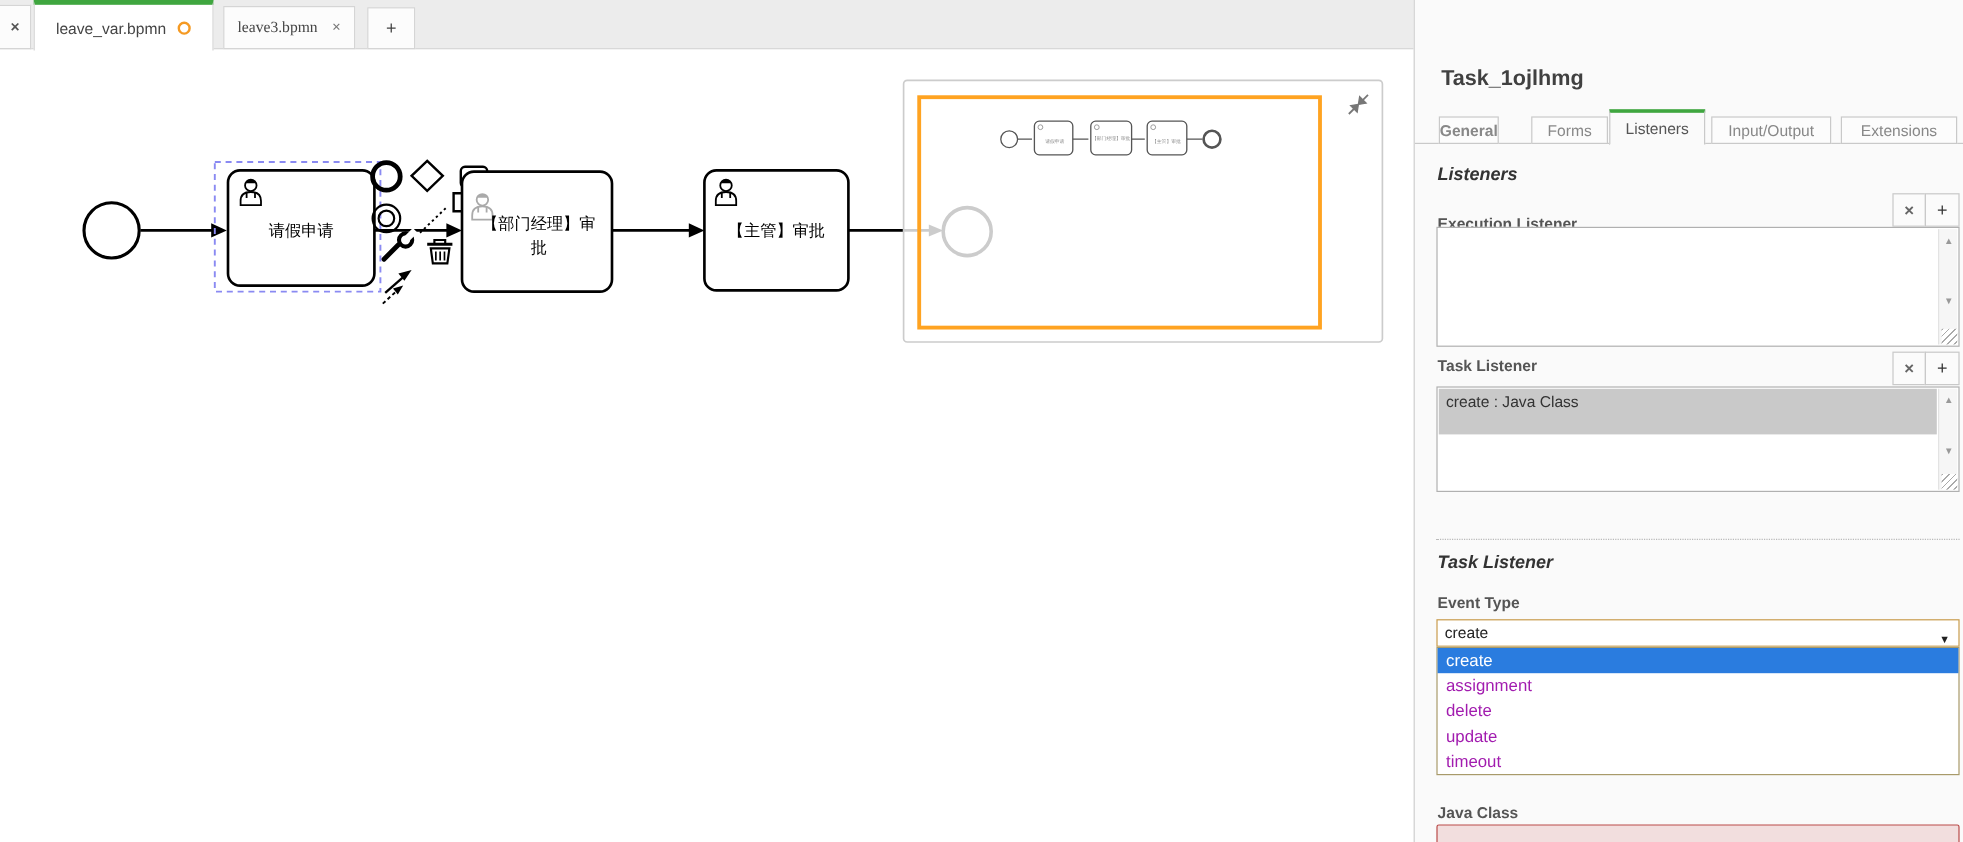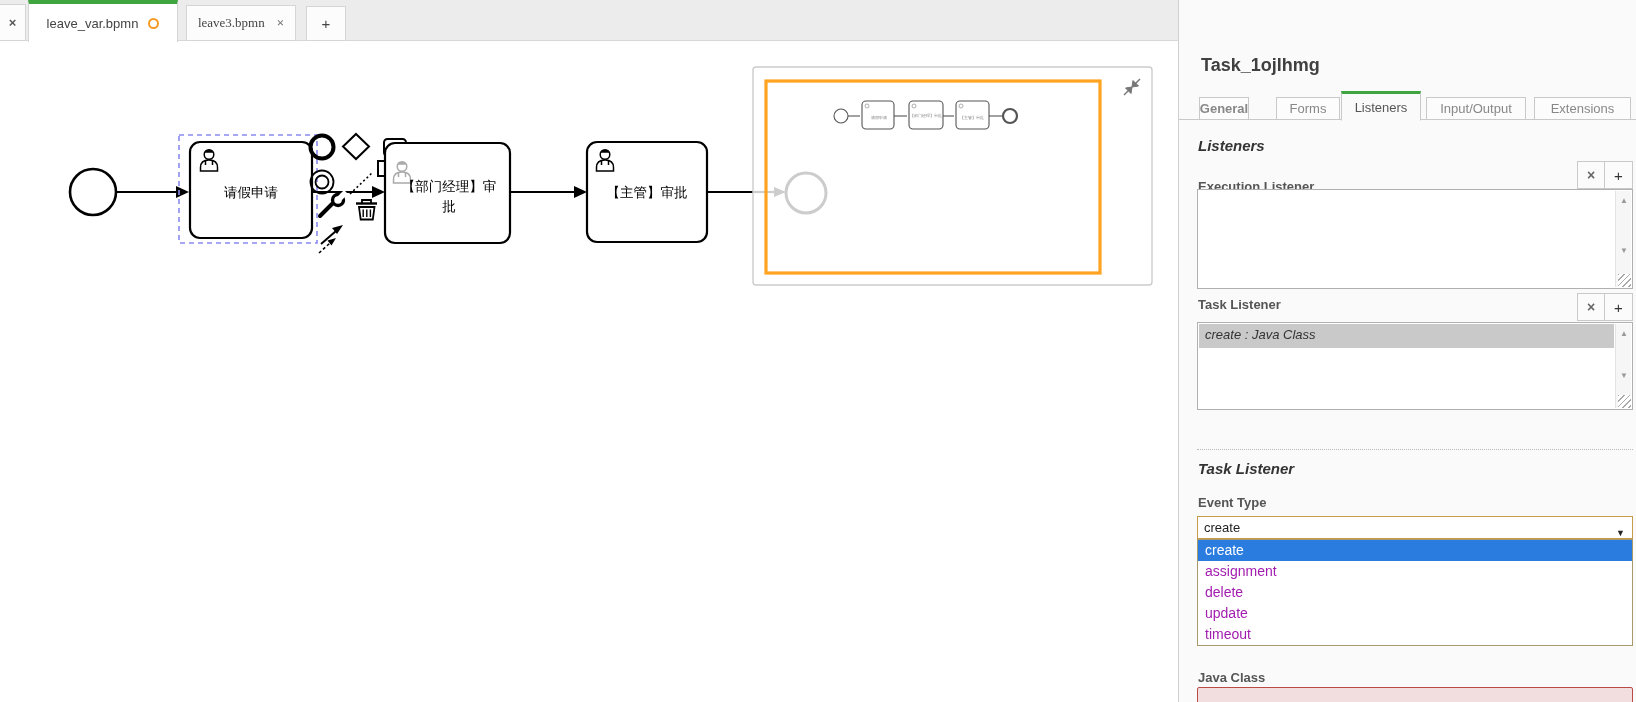--- a/index.html
+++ b/index.html
@@ -27,22 +27,22 @@
   .ptab { position:absolute; height:23px; top:97px; background:#fcfcfc; border:1px solid #c9c9c9;
           color:#888; font-size:13px; display:flex; align-items:center; justify-content:center; z-index:2;}
   .ptab-active { top:91px; height:30px; background:#fafafa; border-top:3px solid #3fa63f;
                  border-bottom:1px solid #fafafa; color:#555; z-index:3; }
   .pheading { position:absolute; left:19px; font-size:15px; font-weight:bold; font-style:italic; color:#333; }
   .plabel { position:absolute; left:19px; font-size:13px; font-weight:bold; color:#555; }
   .mini-btn { position:absolute; width:28px; height:28px; border:1px solid #c9c9c9; background:#fbfbfb;
               display:flex; align-items:center; justify-content:center; font-size:15px; color:#333; }
   .mini-btn.x { color:#666; font-weight:bold; font-size:14px; }
   .listbox { position:absolute; left:18px; width:436px; background:#fff; border:1px solid #b0b0b0; }
-  .lb-item-selected { position:absolute; left:1px; top:1px; right:18px; height:24px; background:#c9c9c9;
-                      color:#333; font-size:13px; line-height:22px; padding-left:6px;font-style:italic; }
+  .lb-item-selected { position:absolute; left:1px; top:1px; right:18px; height:38px; background:#c9c9c9;
+                      color:#333; font-size:13px; line-height:22px; padding-left:6px; }
   .sbar { position:absolute; top:1px; bottom:1px; right:1px; width:16px; background:#f6f6f6;
           border-left:1px solid #e3e3e3; }
   .sarrow { position:absolute; left:0; width:16px; text-align:center; font-size:8px; color:#999; }
   .grip { position:absolute; right:1px; bottom:1px; width:13px; height:13px; background:#fff;
           background-image:repeating-linear-gradient(135deg,#aaa 0 1px,transparent 1px 4px); }
   .dotted-sep { position:absolute; left:18px; width:436px; border-top:1px dotted #b9b9b9; }
   .selectbox { position:absolute; left:18px; top:516px; width:436px; height:23px; background:#fff;
                border:1px solid #c89b4c; font-size:13px; color:#222; line-height:21px; padding-left:6px; }
   .select-arrow { position:absolute; right:7px; top:6px; font-size:9px; color:#222; }
   .droplist { position:absolute; left:18px; top:539px; width:436px; background:#fff;

